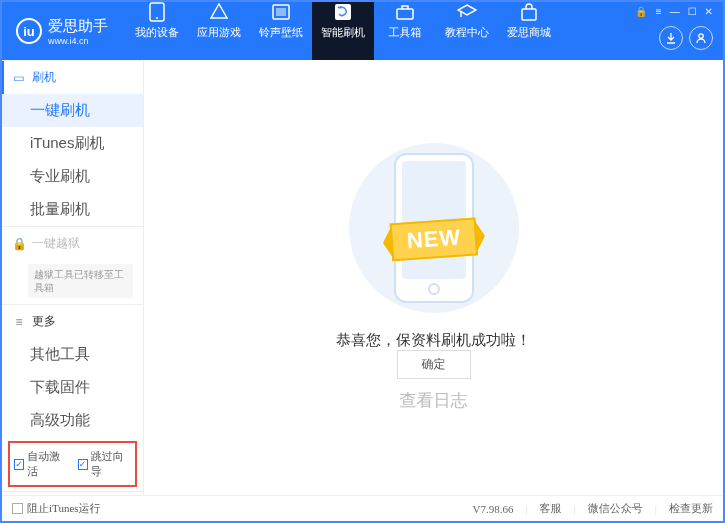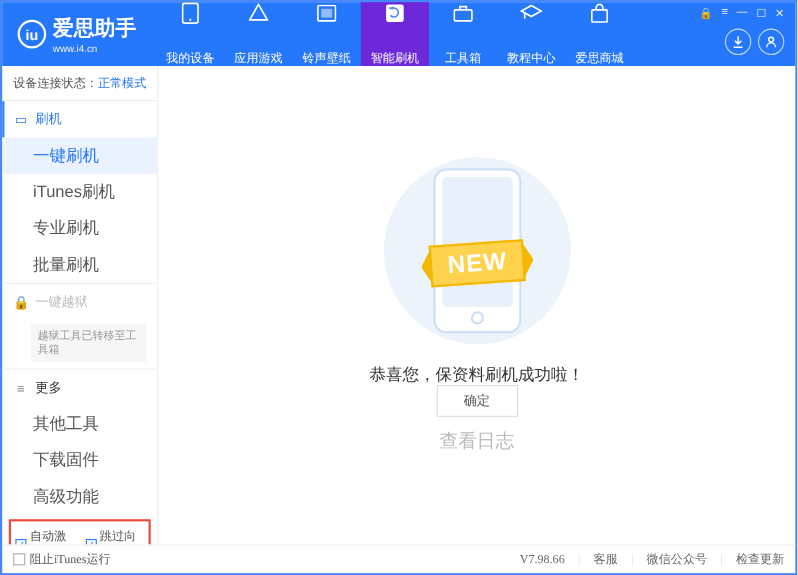--- a/index.html
+++ b/index.html
@@ -3,25 +3,25 @@
 <meta charset="utf-8">
 <style>
   * { box-sizing: border-box; margin: 0; padding: 0; }
   body { font-family: "Microsoft YaHei", sans-serif; font-size: 12px; background: #fff; }
   .app { width: 725px; height: 523px; border: 2px solid #4788ff; display: flex; flex-direction: column; }
   
   .header { background: #2577fc; height: 58px; display: flex; align-items: center; color: #fff; position: relative; }
   .logo { display: flex; align-items: center; padding: 0 10px 0 14px; }
   .logo-icon { width: 26px; height: 26px; border: 2px solid #fff; border-radius: 50%; display: flex; align-items: center; justify-content: center; font-weight: bold; font-size: 13px; margin-right: 6px; }
   .logo-text { display: flex; flex-direction: column; }
-  .logo-title { font-size: 19px; font-weight: bold; }
+  .logo-title { font-size: 15px; font-weight: normal; }
   .logo-sub { font-size: 9px; opacity: 0.9; }
   .nav { display: flex; height: 100%; margin-left: 8px; }
-  .nav-item { width: 62px; display: flex; flex-direction: column; align-items: center; justify-content: space-between; gap: 3px; cursor: pointer; font-size: 11px; }
-  .nav-item.active { background: #6d28d9; }
+  .nav-item { width: 62px; display: flex; flex-direction: column; align-items: center; justify-content: flex-start; gap: 3px; cursor: pointer; font-size: 11px; }
+  .nav-item.active { background: #0f172a; }
   .nav-icon { width: 20px; height: 20px; display: flex; align-items: center; justify-content: center; }
   .header-right { position: absolute; right: 10px; top: 0; height: 100%; display: flex; flex-direction: column; justify-content: space-between; align-items: flex-end; }
   .win-controls { display: flex; gap: 8px; font-size: 10px; padding-top: 4px; }
   .win-controls span { cursor: pointer; opacity: 0.9; }
   .circle-btns { display: flex; gap: 6px; padding-bottom: 10px; }
   .circle-btn { width: 24px; height: 24px; border: 1.5px solid rgba(255,255,255,0.7); border-radius: 50%; display: flex; align-items: center; justify-content: center; cursor: pointer; }
 
   .body { flex: 1; display: flex; overflow: hidden; }
   .sidebar { width: 142px; border-right: 1px solid #eee; display: flex; flex-direction: column; }
   .conn-status { padding: 8px 10px; font-size: 11px; color: #555; }
@@ -157,23 +157,20 @@
               <circle cx="6" cy="4" r="2.2" stroke="#fff" stroke-width="1.3" fill="none"></circle>
               <path d="M2 11 a4 4 0 0 1 8 0" stroke="#fff" stroke-width="1.3" fill="none"></path>
             </svg>
           </div>
       </div>
     </div>
   </div>
 
   <div class="body">
     <div class="sidebar">
-      <div class="conn-status">
-        <span>设备连接状态：</span><span class="mode">正常模式</span>
-      </div>
 
       <div class="side-section">
         <div class="side-header active">
           <span class="hicon">▭</span>
           <span>刷机</span>
         </div>
         <div class="side-items">
           <div class="side-item active">一键刷机</div>
           <div class="side-item">iTunes刷机</div>
           <div class="side-item">专业刷机</div>

